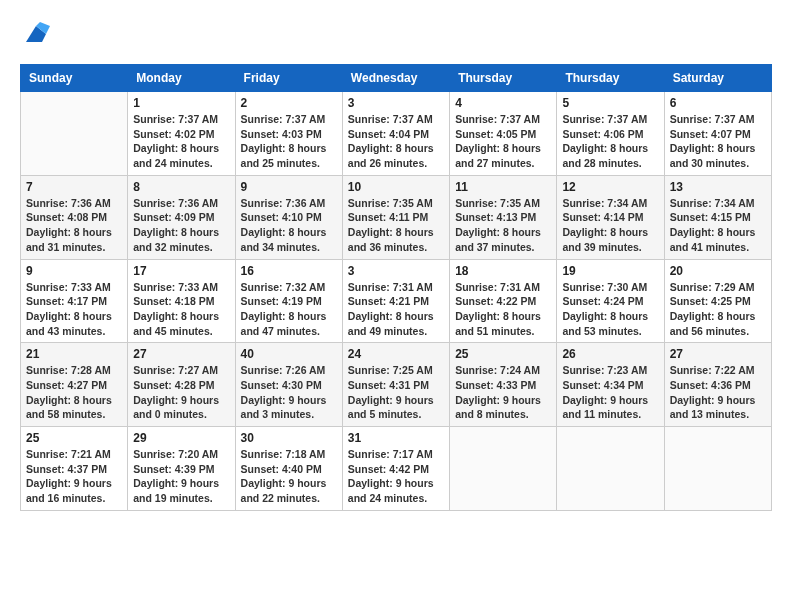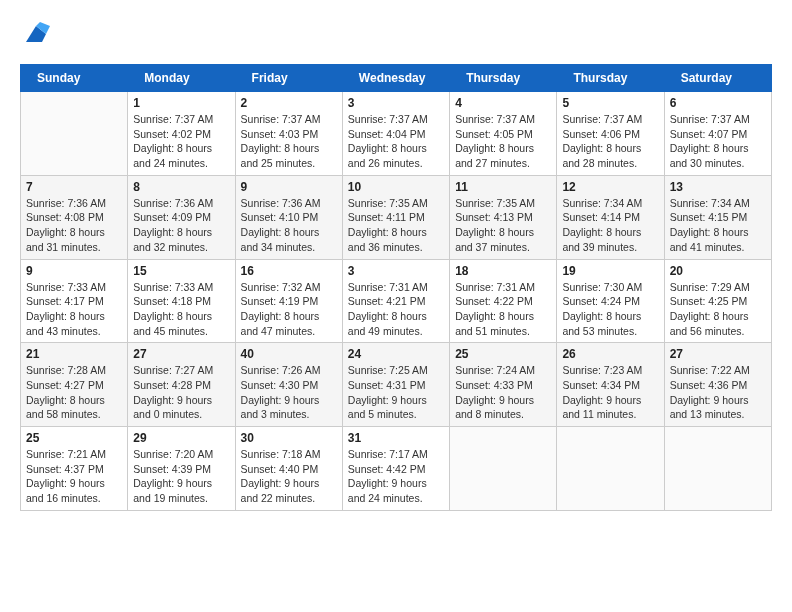--- a/index.html
+++ b/index.html
@@ -48,21 +48,21 @@
       color: #555;
     }
     .calendar {
       width: 100%;
       border-collapse: collapse;
       font-size: 11px;
     }
     .calendar thead th {
       background-color: #1565c0;
       color: #fff;
-      padding: 6px 16px;
+      padding: 6px 8px;
       text-align: left;
       font-size: 12px;
       font-weight: bold;
       border: 1px solid #1565c0;
     }
     .calendar tbody td {
       border: 1px solid #ccc;
       vertical-align: top;
       padding: 4px 5px;
       width: calc(100% / 7);
@@ -76,20 +76,21 @@
       font-size: 12px;
       font-weight: bold;
       display: block;
       margin-bottom: 2px;
       color: #222;
     }
     .day-info {
       color: #333;
       line-height: 1.4;
       font-size: 10.5px;
+      font-weight: bold;
     }
     .empty-cell {
       background: #fafafa !important;
     }
   </style>
 </head>
 <body>
 
 <div class="header">
   <div class="logo">
@@ -178,21 +179,21 @@
           <span class="day-number">13</span>
           <div class="day-info">Sunrise: 7:34 AM<br>Sunset: 4:15 PM<br>Daylight: 8 hours<br>and 41 minutes.</div>
         </td>
       </tr>
       <tr>
         <td>
           <span class="day-number">9</span>
           <div class="day-info">Sunrise: 7:33 AM<br>Sunset: 4:17 PM<br>Daylight: 8 hours<br>and 43 minutes.</div>
         </td>
         <td>
-          <span class="day-number">15</span>
+          <span class="day-number">17</span>
           <div class="day-info">Sunrise: 7:33 AM<br>Sunset: 4:18 PM<br>Daylight: 8 hours<br>and 45 minutes.</div>
         </td>
         <td>
           <span class="day-number">16</span>
           <div class="day-info">Sunrise: 7:32 AM<br>Sunset: 4:19 PM<br>Daylight: 8 hours<br>and 47 minutes.</div>
         </td>
         <td>
           <span class="day-number">3</span>
           <div class="day-info">Sunrise: 7:31 AM<br>Sunset: 4:21 PM<br>Daylight: 8 hours<br>and 49 minutes.</div>
         </td>

